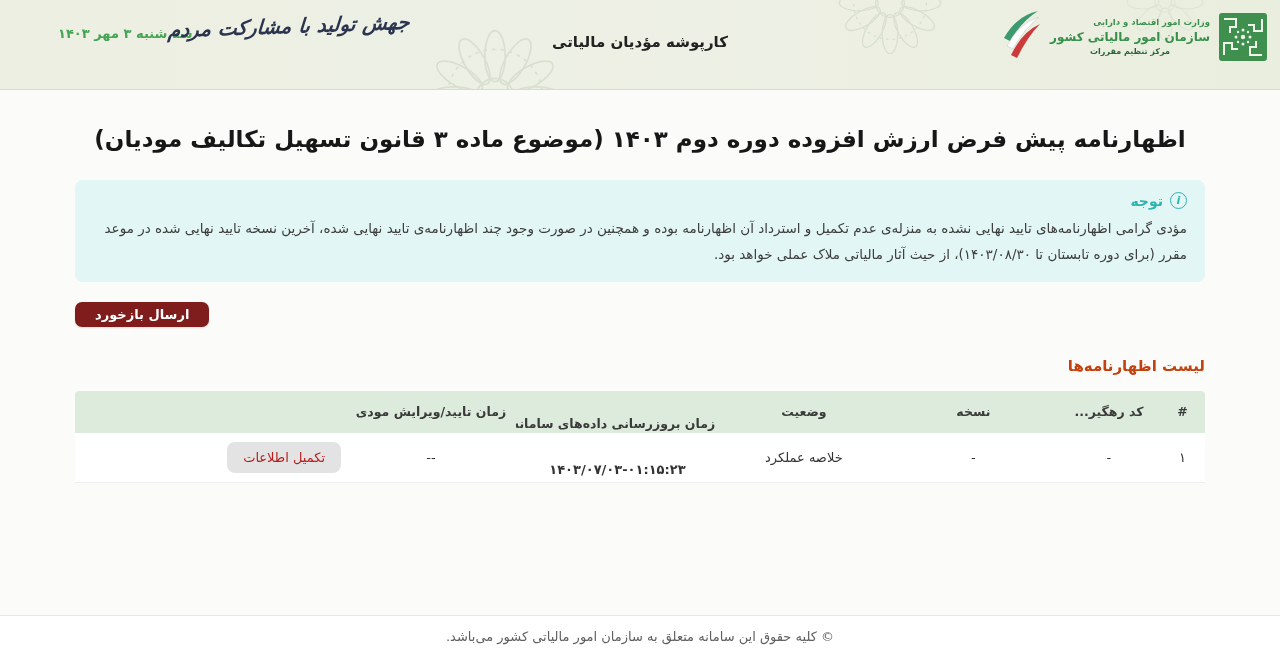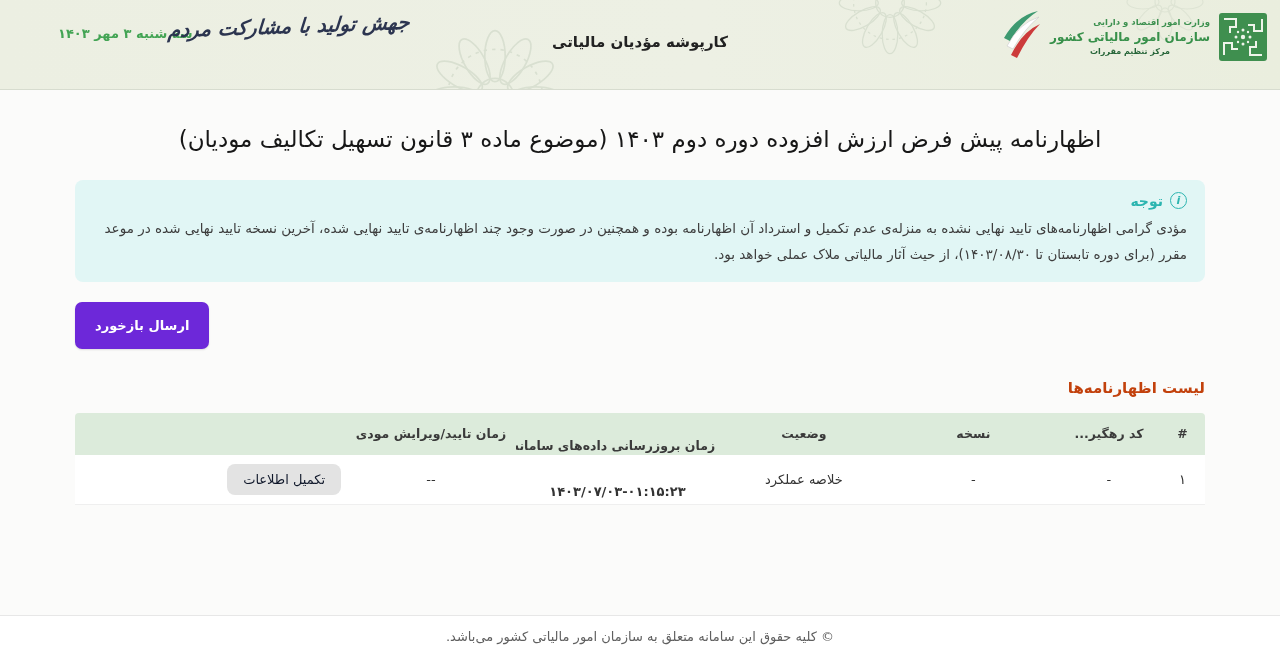--- a/index.html
+++ b/index.html
@@ -75,21 +75,21 @@
   
   .main {
     position: relative;
     flex: 1 1 auto;
     padding: 0 75px;
   }
   .page-title {
     margin-top: 36px;
     text-align: center;
     font-size: 23px;
-    font-weight: normal;
+    font-weight: bold;
     color: #171717;
   }
   .notice-box {
     margin-top: 28px;
     background: #e1f6f5;
     border-radius: 8px;
     padding: 12px 18px 14px 18px;
   }
   .notice-head {
     display: flex;
@@ -115,28 +115,28 @@
   .notice-body {
     margin-top: 6px;
     font-size: 13.5px;
     color: #3d3d3d;
     line-height: 1.95;
     text-align: right;
   }
   .feedback-row { margin-top: 20px; text-align: left; }
   .btn-green {
     display: inline-block;
-    background: #6d28d9;
+    background: #7f1d1d;
     color: #ffffff;
     font-family: "DejaVu Sans", sans-serif;
     font-size: 13px;
     font-weight: 600;
     border: none;
     border-radius: 7px;
-    padding: 16px 20px;
+    padding: 5px 20px;
     cursor: pointer;
     box-shadow: 0 1px 2px rgba(0,0,0,0.12);
   }
   .list-title {
     margin-top: 30px;
     text-align: right;
     font-size: 15px;
     font-weight: bold;
     color: #c2410c;
   }
@@ -178,21 +178,21 @@
     font-family: "DejaVu Sans", sans-serif;
     font-size: 13px;
     font-weight: 600;
     border: none;
     border-radius: 8px;
     padding: 8px 18px;
     cursor: pointer;
   }
   .btn-disabled {
     background: #e3e3e3;
-    color: #0f172a;
+    color: #b91c1c;
     font-family: "DejaVu Sans", sans-serif;
     font-size: 13px;
     border: none;
     border-radius: 8px;
     padding: 8px 16px;
     cursor: default;
   }
 
   
   .footer {

